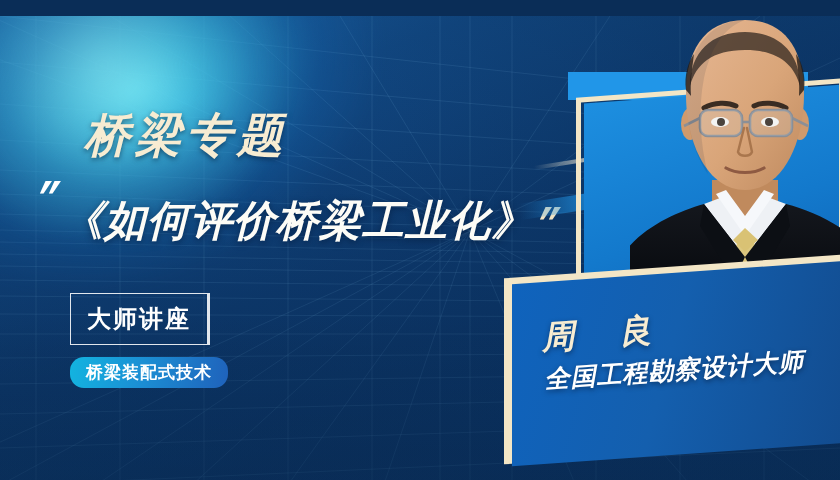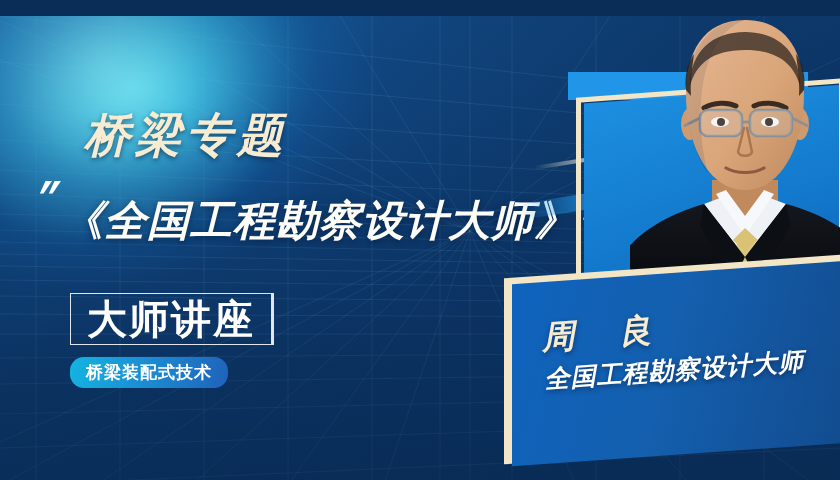--- a/index.html
+++ b/index.html
@@ -88,21 +88,21 @@
     height:52px;
     border:1.6px solid rgba(255,255,255,.88);
     display:flex;align-items:stretch;
   }
   .infobox .cell{
     display:flex;align-items:center;justify-content:center;
     color:#ffffff;white-space:nowrap;
   }
   .infobox .cell-label{
     padding:0 16px;
-    font-size:40px;font-weight:700;letter-spacing:2px;text-align:right;
+    font-size:24px;font-weight:700;letter-spacing:2px;text-align:right;
   }
   .infobox .divider{width:1.6px;background:rgba(255,255,255,.88);}
   .infobox .cell-date{
     padding:0 12px 0 14px;
     font-size:31px;font-weight:400;letter-spacing:0px;
   }
 
   
   .tags{position:absolute;left:70px;top:341px;display:flex;}
   .tag{
@@ -254,21 +254,21 @@
   </svg>
 
   <div class="bg-glow"></div>
   <div class="bg-glow2"></div>
   <div class="bg-vignette"></div>
 
   <div class="headline">桥梁专题</div>
 
   <div class="subline-row">
     <span class="quote quote-open">”</span>
-    <span class="subline">《全国工程勘察设计大师》</span>
+    <span class="subline">《如何评价桥梁工业化》</span>
     <span class="quote quote-close">”</span>
   </div>
 
   <div class="infobox">
     <div class="cell cell-label">大师讲座</div>
     <div class="divider"></div>
   </div>
 
   <div class="tags">
     <div class="tag t1">桥梁装配式技术</div>

